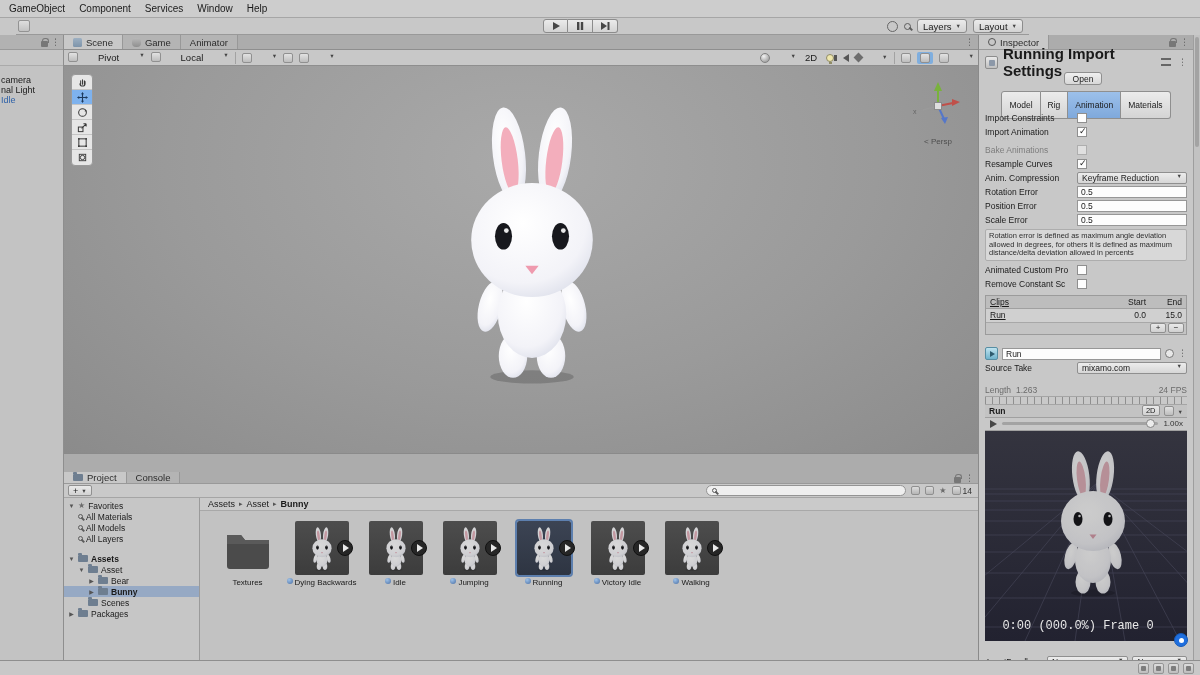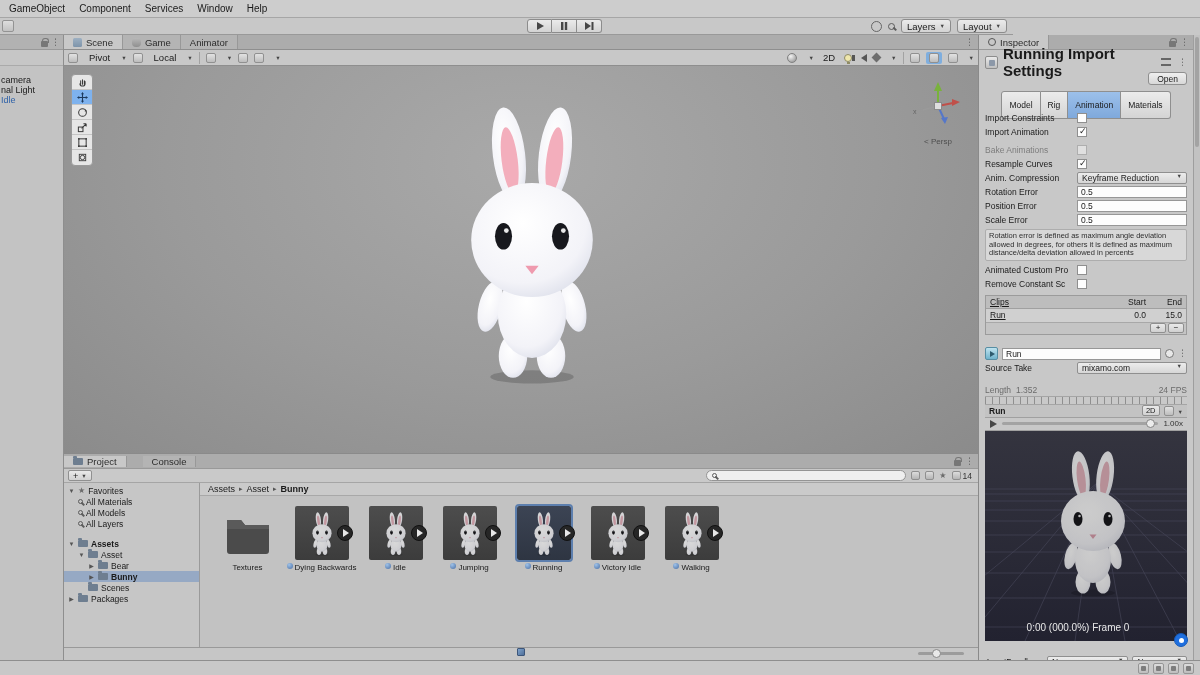--- a/index.html
+++ b/index.html
@@ -3,21 +3,21 @@
 <meta charset="utf-8">
 <style>
   *{box-sizing:border-box;margin:0;padding:0;}
   html,body{width:1200px;height:675px;overflow:hidden;}
   body{font-family:"Liberation Sans",sans-serif;font-size:10px;color:#1a1a1a;background:#c8c8c8;position:relative;}
   .abs{position:absolute;}
   
   #menubar{left:0;top:0;width:1200px;height:18px;background:#cdcdcd;border-bottom:1px solid #a6a6a6;display:flex;align-items:center;padding-left:2px;}
   .menu-item{padding:0 7px;line-height:17px;cursor:default;}
   
-  #topbar{left:0;top:18px;width:1013px;height:17px;background:#c8c8c8;border-bottom:1px solid #999;}
+  #topbar{left:16px;top:18px;width:1013px;height:17px;background:#c8c8c8;border-bottom:1px solid #999;}
   .tb-left{position:absolute;left:2px;top:2px;width:12px;height:12px;background:linear-gradient(#dedede,#c2c2c2);border:1px solid #939393;border-radius:2px;}
   #play-group{position:absolute;left:527px;top:1px;display:flex;}
   .pbtn{width:25px;height:14px;background:linear-gradient(#ebebeb,#d3d3d3);border:1px solid #8c8c8c;border-left:none;display:flex;align-items:center;justify-content:center;}
   .pbtn:first-child{border-left:1px solid #8c8c8c;border-radius:3px 0 0 3px;}
   .pbtn:last-child{border-radius:0 3px 3px 0;}
   #topbar-right{position:absolute;right:6px;top:1px;display:flex;align-items:center;gap:6px;}
   .ddbtn{height:14px;background:linear-gradient(#ebebeb,#d3d3d3);border:1px solid #8c8c8c;border-radius:3px;display:flex;align-items:center;padding:0 5px;gap:4px;font-size:9.5px;}
   .caret::after{content:"▼";font-size:5.5px;color:#444;}
   .circ-icon{width:11px;height:11px;border:1.4px solid #666;border-radius:50%;}
   .mag{width:7px;height:7px;border:1.4px solid #5c5c5c;border-radius:50%;position:relative;display:inline-block;}
@@ -33,21 +33,21 @@
   .lock::before{content:"";position:absolute;top:-3px;left:1px;width:5px;height:4px;border:1px solid #777;border-bottom:none;border-radius:3px 3px 0 0;}
   
   #center{left:64px;top:35px;width:914px;height:625px;}
   #scene-tabbar{height:15px;background:#acacac;border-bottom:1px solid #8e8e8e;display:flex;align-items:stretch;}
   .stab{padding:0 9px;display:flex;align-items:center;gap:4px;font-size:9.5px;color:#2c2c2c;background:#b4b4b4;border-right:1px solid #989898;}
   .stab.active{background:#c8c8c8;}
   .mini-ic{width:9px;height:9px;background:linear-gradient(#9db0c2,#7e94aa);border-radius:1.5px;}
   .mini-ic.game{background:linear-gradient(#b8b8b8,#8f8f8f);border-radius:4px;}
   #scene-tab-right{margin-left:auto;display:flex;align-items:center;padding-right:4px;}
   #scene-toolbar{height:16px;background:#c8c8c8;border-bottom:1px solid #8e8e8e;display:flex;align-items:center;padding:0 4px;gap:6px;font-size:9.5px;}
-  .st-group{display:flex;align-items:center;gap:11px;}
+  .st-group{display:flex;gap:20px;}
   .sq-ic{width:10px;height:10px;background:linear-gradient(#e2e2e2,#bdbdbd);border:1px solid #909090;border-radius:2px;display:inline-block;}
   .sphere-ic{width:10px;height:10px;border-radius:50%;background:radial-gradient(circle at 35% 30%,#f2f2f2,#8a8a8a);border:1px solid #808080;}
   .bulb-ic{width:8px;height:8px;border-radius:50%;background:#efe7ad;border:1px solid #8f8b66;position:relative;}
   .bulb-ic::after{content:"";position:absolute;left:2px;bottom:-3px;width:3px;height:2px;background:#8f8b66;}
   .spk-ic{width:0;height:0;border-top:4px solid transparent;border-bottom:4px solid transparent;border-right:6px solid #555;position:relative;margin-left:3px;}
   .spk-ic::before{content:"";position:absolute;left:-9px;top:-3px;width:3px;height:6px;background:#555;}
   .dia-ic{width:7px;height:7px;background:#6d6d6d;transform:rotate(45deg);}
   .vdiv{width:1px;height:12px;background:#a2a2a2;}
   .st-btn{display:flex;align-items:center;gap:3px;padding:1px 3px;border-radius:2px;}
   .st-btn.active{background:#7faede;}
@@ -55,21 +55,21 @@
   
   #scene-view{position:relative;width:914px;height:387px;background:radial-gradient(ellipse at 50% 25%,#a9a9a9 0%,#9a9a9a 55%,#8b8b8b 100%);overflow:hidden;}
   #tool-overlay{position:absolute;left:7px;top:8px;width:22px;background:#e6e6e6;border:1px solid #9a9a9a;border-radius:4px;overflow:hidden;}
   .tool-btn{width:20px;height:15px;display:flex;align-items:center;justify-content:center;border-bottom:1px solid #c4c4c4;}
   .tool-btn.selected{background:#7eb2ee;}
   .tool-btn:last-child{border-bottom:none;}
   #gizmo{position:absolute;right:12px;top:12px;width:56px;height:70px;text-align:center;}
   #gizmo-label{font-size:8px;color:#4e4e4e;margin-top:1px;}
   
   #project{position:relative;width:914px;height:207px;background:#c6c6c6;border-top:1px solid #8a8a8a;}
-  #project-tabbar{height:15px;background:#acacac;border-bottom:1px solid #999;display:flex;align-items:center;gap:16px;}
+  #project-tabbar{height:30px;background:#acacac;border-bottom:1px solid #999;display:flex;align-items:flex-end;}
   #project-toolbar{height:14px;background:#c9c9c9;border-bottom:1px solid #a5a5a5;display:flex;align-items:center;padding:0 4px;gap:5px;}
   .plus-btn{height:11px;display:flex;align-items:center;gap:3px;background:linear-gradient(#e9e9e9,#d2d2d2);border:1px solid #909090;border-radius:2px;padding:0 4px;font-size:9px;}
   #proj-search{margin-left:auto;width:200px;height:11px;background:#efefef;border:1px solid #949494;border-radius:6px;display:flex;align-items:center;gap:3px;padding:0 5px;}
   #proj-search input{border:none;background:transparent;outline:none;font-size:8.5px;width:170px;font-family:"Liberation Sans",sans-serif;}
   .t-ic{width:9px;height:9px;background:linear-gradient(#dcdcdc,#b5b5b5);border:1px solid #8f8f8f;border-radius:2px;}
   #proj-badge{display:flex;align-items:center;gap:2px;font-size:8.5px;color:#333;margin-right:2px;}
   #project-body{display:flex;height:164px;}
   #proj-tree{width:136px;background:#c6c6c6;border-right:1px solid #9a9a9a;padding-top:2px;}
   .tree-row{height:11px;display:flex;align-items:center;gap:3px;font-size:8.5px;white-space:nowrap;}
   .tree-row .arr{width:7px;font-size:6px;color:#555;text-align:center;}
@@ -100,21 +100,21 @@
   #zoom-slider{position:absolute;right:14px;top:4px;width:46px;height:3px;background:#9c9c9c;border-radius:2px;}
   #zoom-handle{position:absolute;left:14px;top:-3px;width:9px;height:9px;border-radius:50%;background:#e8e8e8;border:1px solid #888;}
   
   #inspector{left:978px;top:35px;width:215px;height:625px;background:#c8c8c8;border-left:1px solid #8a8a8a;}
   #insp-tabbar{height:15px;background:#acacac;border-bottom:1px solid #999;display:flex;align-items:stretch;}
   #insp-header{height:18px;display:flex;align-items:center;gap:5px;padding:0 6px;margin-top:3px;}
   .doc-ic{width:13px;height:13px;background:linear-gradient(#e9e9e9,#bfbfbf);border:1px solid #8c8c8c;border-radius:2px;position:relative;}
   .doc-ic::after{content:"";position:absolute;left:3px;top:3px;width:6px;height:6px;background:#8c98a8;border-radius:1px;}
   #insp-title{font-weight:bold;font-size:15px;flex:1;}
   .presets-ic{width:10px;height:8px;border-top:2px solid #666;border-bottom:2px solid #666;margin-right:2px;}
-  #open-row{display:flex;justify-content:flex-end;padding:1px 6px 0 0;height:14px;}
+  #open-row{display:flex;justify-content:center;padding:1px 6px 0 0;height:14px;}
   .open-btn{height:13px;padding:0 8px;background:linear-gradient(#efefef,#d8d8d8);border:1px solid #8f8f8f;border-radius:3px;font-size:8.5px;display:flex;align-items:center;}
   #insp-tabs{display:flex;justify-content:center;margin-top:6px;height:14px;}
   .itab{height:28px;padding:0 7px;display:flex;align-items:center;font-size:8.5px;background:linear-gradient(#ececec,#d4d4d4);border:1px solid #8f8f8f;border-left:none;}
   .itab:first-child{border-left:1px solid #8f8f8f;border-radius:3px 0 0 3px;}
   .itab:last-child{border-radius:0 3px 3px 0;}
   .itab.active{background:linear-gradient(#9cc0ea,#7fa9dc);}
   #insp-body{padding:6px 6px 0 6px;font-size:8.5px;}
   .irow{height:14px;display:flex;align-items:center;}
   .irow .lbl{flex:0 0 92px;white-space:nowrap;overflow:hidden;}
   .irow .ctl{flex:1;display:flex;align-items:center;}
@@ -139,21 +139,21 @@
   #ruler{height:9px;background:#c9c9c9;border-top:1px solid #a5a5a5;border-bottom:1px solid #a5a5a5;
          background-image:repeating-linear-gradient(90deg,#8f8f8f 0 1px,transparent 1px 7px);}
   #prev-hd{height:13px;background:#c3c3c3;border-bottom:1px solid #a0a0a0;display:flex;align-items:center;padding:0 4px;gap:4px;}
   #prev-hd .name{font-weight:bold;font-size:8.5px;flex:1;}
   .toggle-2d{height:11px;padding:0 3px;border:1px solid #909090;border-radius:2px;background:linear-gradient(#e9e9e9,#d2d2d2);font-size:7.5px;display:flex;align-items:center;}
   #play-row{height:13px;background:#c8c8c8;border-bottom:1px solid #a0a0a0;display:flex;align-items:center;gap:5px;padding:0 4px;}
   .slider{position:relative;flex:1;height:3px;background:#a3a3a3;border-radius:2px;}
   .slider .handle{position:absolute;top:-3px;width:9px;height:9px;border-radius:50%;background:#ececec;border:1px solid #848484;}
   #preview{position:relative;height:210px;background:linear-gradient(#34343f,#222230);overflow:hidden;}
   .preview-bunny{position:absolute;left:58px;top:16px;width:100px;height:150px;filter:brightness(.8) saturate(.7);}
-  #prev-status{position:absolute;left:0;right:16px;bottom:8px;text-align:center;color:#e8e8e8;font-size:10px;}
+  #prev-status{position:absolute;left:0;right:16px;bottom:8px;text-align:center;color:#e8e8e8;font-size:12px;font-family:Liberation Mono, monospace;}
   #ab-row{margin-top:14px;display:flex;align-items:center;gap:4px;height:14px;}
   #ab-row .lbl{flex:0 0 58px;font-size:8.5px;}
   #notif-badge{position:absolute;right:5px;top:598px;width:14px;height:14px;border-radius:50%;background:#1f6fdf;border:1px solid #155ab8;display:flex;align-items:center;justify-content:center;}
   #notif-badge::after{content:"";width:5px;height:5px;border-radius:50%;background:#fff;}
   
   #rightstrip{left:1193px;top:35px;width:7px;height:625px;background:#c2c2c2;border-left:1px solid #9e9e9e;}
   #insp-scroll-thumb{margin:2px auto 0 auto;width:4px;height:110px;background:#a3a3a3;border-radius:2px;}
   
   #statusbar{left:0;top:660px;width:1200px;height:15px;background:#c8c8c8;border-top:1px solid #8e8e8e;display:flex;align-items:center;justify-content:flex-end;gap:4px;padding-right:6px;}
   .sicon{width:11px;height:11px;background:linear-gradient(#dcdcdc,#bdbdbd);border:1px solid #959595;border-radius:2px;display:flex;align-items:center;justify-content:center;}
@@ -677,21 +677,21 @@
       <span class="lbl">Source Take</span>
       <span class="ctl">
           <span class="dd caret">
             <span class="txt">mixamo.com</span>
           </span>
         </span>
     </div>
 
     <div id="length-row">
       <span>Length</span>
-      <span>1.352</span>
+      <span>1.263</span>
       <span style="margin-left:auto;">24 FPS</span>
     </div>
     <div id="ruler"></div>
 
     <div id="prev-hd">
       <span class="name">Run</span>
       <span class="toggle-2d">2D</span>
       <span class="sq-ic"></span>
       <span class="caret"></span>
     </div>

